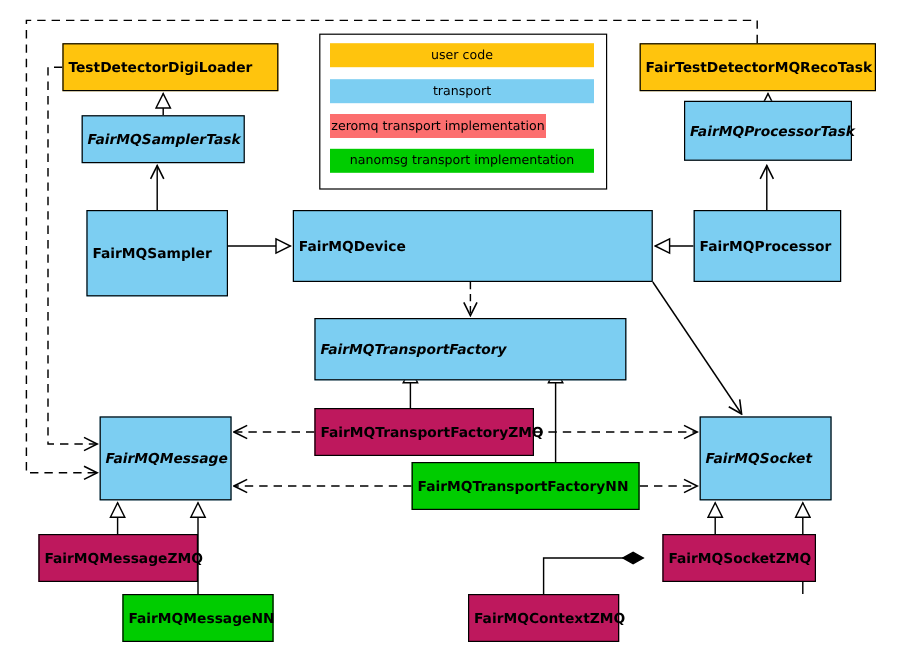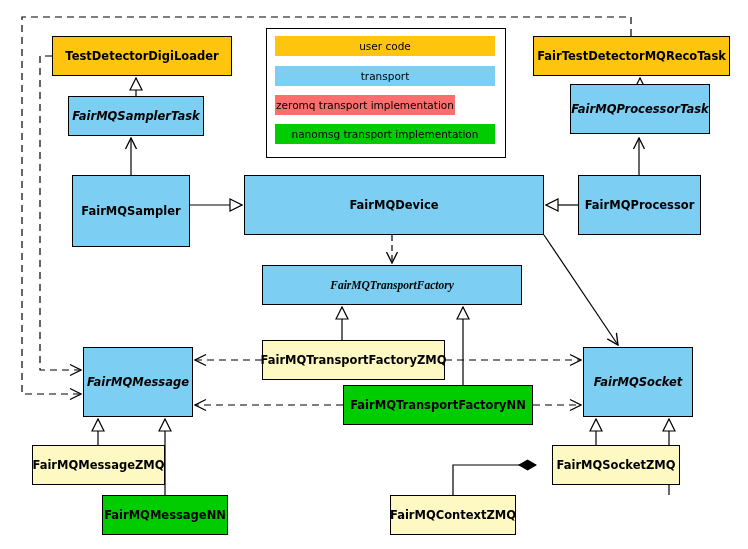--- a/index.html
+++ b/index.html
@@ -1,26 +1,26 @@
 <!DOCTYPE html>
 <html><head>
 <meta charset="utf-8">
 <style>
   html,body{margin:0;padding:0;background:#ffffff;}
   body{width:748px;height:549px;overflow:hidden;
        font-family:"DejaVu Sans","Liberation Sans",sans-serif;}
   #diagram{position:relative;width:748px;height:549px;}
   svg.layer{position:absolute;left:0;top:0;width:748px;height:549px;}
   .node{position:absolute;box-sizing:border-box;border:1px solid #000;
-        display:flex;align-items:center;justify-content:center;
+        display:flex;align-items:center;
         text-align:center;line-height:1.1;}
   .node span{display:block;padding:0 4px;}
   .user-code{background:#FFC40D;}
   .framework{background:#7CCEF2;}
-  .zmq{background:#fef9c3;}
+  .zmq{background:#be185d;}
   .nn{background:#00CC00;}
   .bold{font-weight:bold;font-size:11.5px;color:#000;}
   .italic{font-style:italic;font-weight:bold;font-size:11.5px;color:#000;}
   #legend-box{position:absolute;background:#ffffff;border:1px solid #000;}
   .legend-item{position:absolute;display:flex;align-items:center;
                justify-content:center;font-size:10.5px;color:#000;}
 </style>
 </head>
 <body>
 
@@ -113,21 +113,21 @@
   </div>
   <div class="node framework" style="left:72px;top:175px;width:118px;height:72px;">
     <span class="bold">FairMQSampler</span>
   </div>
   <div class="node framework" style="left:244px;top:175px;width:300px;height:60px;">
     <span class="bold">FairMQDevice</span>
   </div>
   <div class="node framework" style="left:578px;top:175px;width:123px;height:60px;">
     <span class="bold">FairMQProcessor</span>
   </div>
-  <div class="node framework" style="left:262px;top:265px;width:260px;height:40px;font-family:Liberation Serif, serif;">
+  <div class="node framework" style="left:262px;top:265px;width:260px;height:52px;">
     <span class="italic">FairMQTransportFactory</span>
   </div>
   <div class="node zmq" style="left:262px;top:340px;width:183px;height:40px;">
     <span class="bold">FairMQTransportFactoryZMQ</span>
   </div>
   <div class="node nn" style="left:343px;top:385px;width:190px;height:40px;">
     <span class="bold">FairMQTransportFactoryNN</span>
   </div>
   <div class="node framework" style="left:83px;top:347px;width:110px;height:70px;">
     <span class="italic">FairMQMessage</span>

